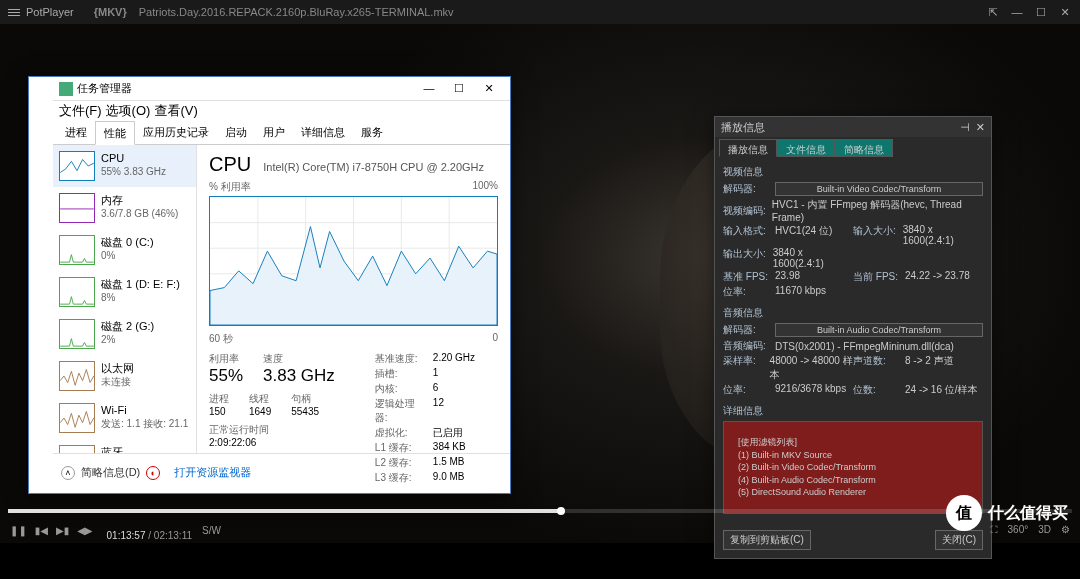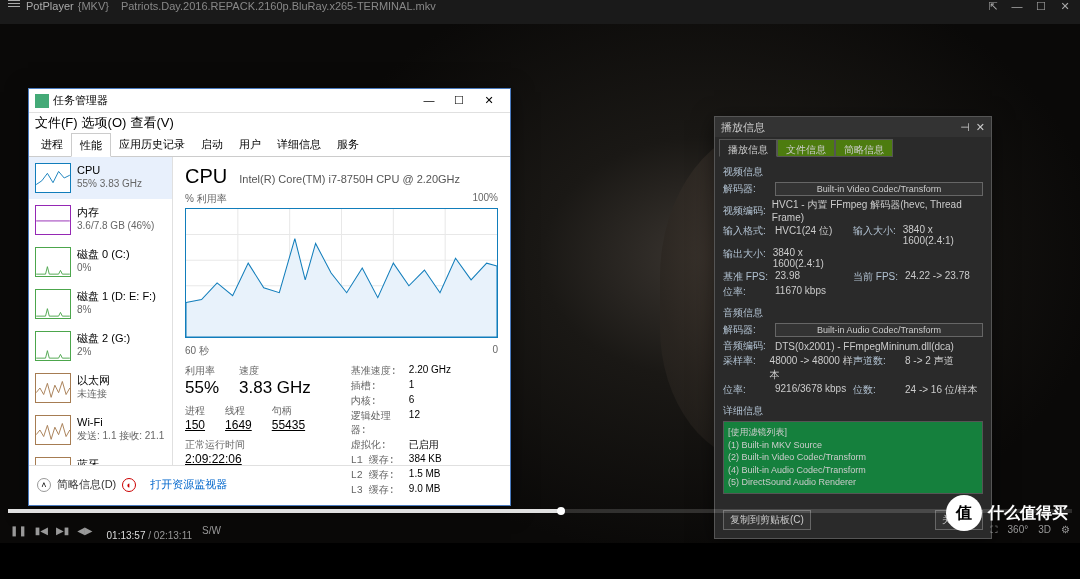--- a/index.html
+++ b/index.html
@@ -1,22 +1,22 @@
 <!DOCTYPE html>
 <html><head>
 <meta charset="utf-8">
 <style>
 *{margin:0;padding:0;box-sizing:border-box;font-family:"Microsoft YaHei","Segoe UI",sans-serif;}
 body{width:1080px;height:579px;background:#000;overflow:hidden;position:relative;}
 
 
-.pp-titlebar{height:24px;background:#1a1a1a;display:flex;align-items:flex-start;padding:0 8px;color:#aaa;font-size:11px;}
+.pp-titlebar{height:24px;background:#1a1a1a;display:flex;align-items:center;padding:0 8px;color:#aaa;font-size:11px;}
 .pp-titlebar .hamburger{margin-right:6px;display:flex;flex-direction:column;gap:2px;}
 .pp-titlebar .hamburger span{width:12px;height:1px;background:#aaa;}
-.pp-titlebar .title{margin-left:4px;color:#888;}
+.pp-titlebar .title{margin-left:20px;color:#888;font-weight:bold;}
 .pp-titlebar .file{margin-left:12px;color:#888;}
 .pp-titlebar .winctrls{margin-left:auto;display:flex;gap:10px;}
 .pp-titlebar .winctrls span{width:14px;text-align:center;cursor:pointer;}
 
 .video-area{position:relative;width:100%;height:519px;background:radial-gradient(ellipse 400px 300px at 65% 45%,#3a3530 0%,#1a1815 40%,#0a0908 100%);}
 .face-blob{position:absolute;right:160px;top:100px;width:260px;height:340px;background:radial-gradient(ellipse at 45% 35%,#4a4038 0%,#2a2520 60%,transparent 100%);border-radius:45% 45% 40% 40%;opacity:.8;}
 
 
 .pp-progress{position:absolute;left:8px;right:8px;bottom:30px;height:4px;background:rgba(255,255,255,.15);}
 .pp-progress .played{position:absolute;left:0;top:0;height:100%;width:52%;background:#e0e0e0;}
@@ -27,21 +27,21 @@
 .pp-controls .time{margin-left:6px;margin-top:11px;}
 .pp-controls .time .cur{color:#ddd;}
 .pp-controls .right{margin-left:auto;display:flex;gap:10px;}
 
 
 .watermark{position:absolute;right:12px;bottom:12px;display:flex;align-items:center;gap:6px;}
 .watermark .circle{width:36px;height:36px;border-radius:50%;background:#fff;color:#000;display:flex;align-items:center;justify-content:center;font-size:16px;font-weight:bold;}
 .watermark .txt{color:#fff;font-size:16px;font-weight:bold;}
 
 
-.taskmgr{position:absolute;left:28px;top:64px;width:483px;height:418px;background:#fff;border:1px solid #4a7bbf;box-shadow:0 4px 20px rgba(0,0,0,.5);}
+.taskmgr{position:absolute;left:28px;top:52px;width:483px;height:418px;background:#fff;border:1px solid #4a7bbf;box-shadow:0 4px 20px rgba(0,0,0,.5);padding-left:24px;}
 .tm-titlebar{height:24px;display:flex;align-items:center;padding:0 6px;font-size:11px;border-bottom:1px solid #e0e0e0;}
 .tm-titlebar .icon{width:14px;height:14px;background:#4a7;margin-right:4px;}
 .tm-titlebar .ctrls{margin-left:auto;display:flex;}
 .tm-titlebar .ctrls span{width:30px;text-align:center;cursor:pointer;}
 .tm-menu{height:20px;display:flex;align-items:center;padding:0 6px;font-size:13px;gap:4px;}
 .tm-menu span{cursor:pointer;}
 .tm-tabs{height:24px;display:flex;padding:0 4px;font-size:11px;border-bottom:1px solid #ccc;}
 .tm-tabs span{padding:4px 8px;cursor:pointer;}
 .tm-tabs span.active{border:1px solid #ccc;border-bottom:1px solid #fff;background:#fff;margin-bottom:-1px;}
 
@@ -63,48 +63,48 @@
 .tm-main .header .big{font-size:20px;margin-right:12px;}
 .tm-main .header .model{font-size:11px;color:#555;}
 .tm-main .graph-label{display:flex;justify-content:space-between;font-size:10px;color:#666;margin-bottom:2px;}
 .tm-main .big-graph{height:130px;border:1px solid #117dbb;background:#fff;position:relative;margin-bottom:6px;}
 .tm-main .big-graph svg{width:100%;height:100%;}
 .tm-main .graph-x{display:flex;justify-content:space-between;font-size:10px;color:#666;margin-bottom:6px;}
 .tm-main .stats{display:flex;gap:40px;}
 .tm-main .stats .col{font-size:10px;}
 .tm-main .stats .lbl{color:#666;}
 .tm-main .stats .v{font-size:17px;margin-bottom:2px;}
-.tm-main .stats .vsm{font-size:12px;text-decoration:underline;}
+.tm-main .stats .vsm{font-size:10px;}
 .tm-main .kv{display:flex;gap:6px;font-size:10px;margin-bottom:1px;}
-.tm-main .kv .k{color:#666;width:52px;font-family:Liberation Mono, monospace;}
+.tm-main .kv .k{color:#666;width:52px;}
 
 .tm-footer{height:38px;border-top:1px solid #e0e0e0;display:flex;align-items:center;padding:0 8px;font-size:11px;gap:6px;}
 .tm-footer .less{color:#333;cursor:pointer;}
 .tm-footer .link{color:#0066cc;cursor:pointer;margin-left:8px;}
 .tm-footer .circ{width:14px;height:14px;border:1px solid #999;border-radius:50%;display:inline-flex;align-items:center;justify-content:center;font-size:9px;}
 
 
 .playinfo{position:absolute;left:714px;top:92px;width:278px;background:#2a2a2a;border:1px solid #555;color:#ccc;font-size:10px;box-shadow:0 4px 20px rgba(0,0,0,.5);}
 .pi-titlebar{height:20px;background:#333;display:flex;align-items:center;padding:0 6px;font-size:11px;}
 .pi-titlebar .ctrls{margin-left:auto;display:flex;gap:6px;cursor:pointer;}
 .pi-tabs{height:22px;display:flex;padding:2px 4px;gap:0;}
-.pi-tabs span{padding:3px 8px;background:#4d7c0f;border:1px solid #555;cursor:pointer;font-size:10px;}
+.pi-tabs span{padding:3px 8px;background:#0f766e;border:1px solid #555;cursor:pointer;font-size:10px;}
 .pi-tabs span.active{background:#2a2a2a;border-bottom:1px solid #2a2a2a;}
 .pi-body{padding:6px 8px;}
 .pi-section{margin-bottom:6px;}
 .pi-section .stitle{color:#b0c0d0;margin-bottom:3px;}
 .pi-row{display:flex;margin-bottom:2px;}
 .pi-row .k{width:52px;color:#b0c0d0;}
 .pi-row .btn{flex:1;border:1px solid #666;text-align:center;padding:1px;background:#333;cursor:pointer;font-size:9px;}
 .pi-kv{display:flex;flex-wrap:wrap;}
 .pi-kv .pair{display:flex;width:50%;margin-bottom:1px;}
 .pi-kv .pair.full{width:100%;align-items:center;}
 .pi-kv .k{color:#b0c0d0;width:52px;}
 .pi-kv .v{color:#ccc;}
-.pi-details{border:1px solid #555;padding:4px;background:#15803d;font-size:9px;line-height:1.4;margin-bottom:6px;}
+.pi-details{border:1px solid #555;padding:14px;background:#7f1d1d;font-size:9px;line-height:1.4;margin-bottom:6px;}
 .pi-footer{display:flex;padding:4px 8px 8px;}
 .pi-footer .btn{border:1px solid #666;padding:2px 6px;background:#333;cursor:pointer;font-size:10px;}
 .pi-footer .spacer{flex:1;}
 </style>
 </head>
 <body>
 
 <div class="pp-titlebar">
   <div class="hamburger">
       <span></span>

